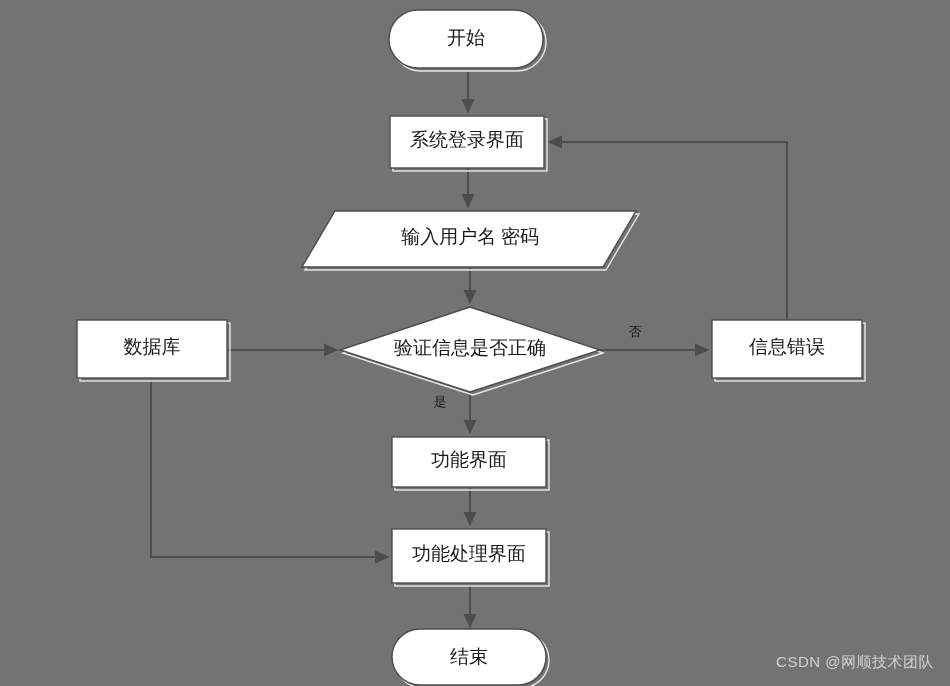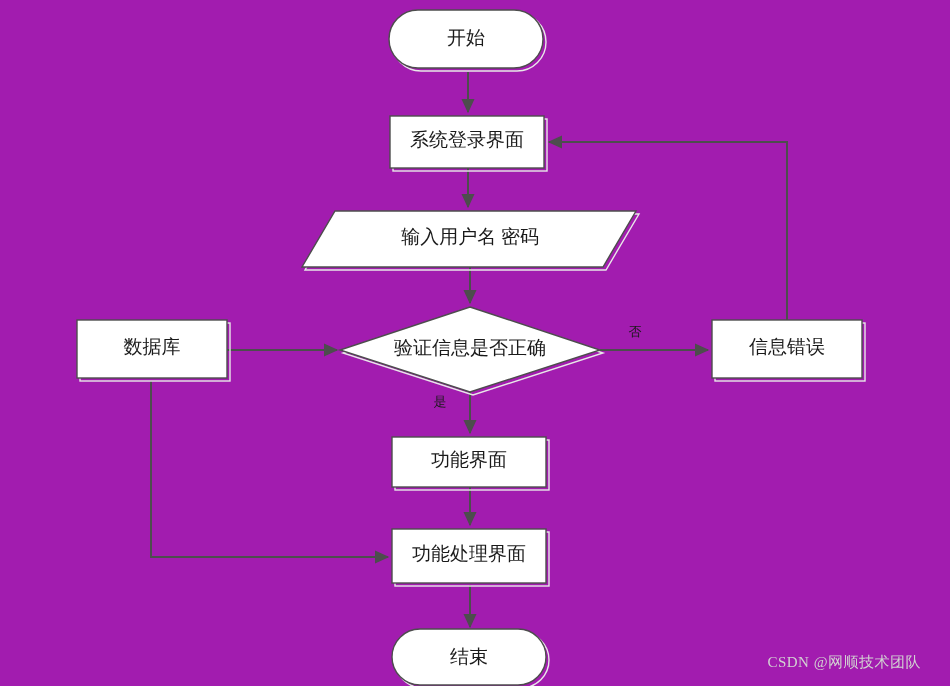--- a/index.html
+++ b/index.html
@@ -7,21 +7,21 @@
     padding: 0;
     background: #ffffff;
   }
   body {
     font-family: "Liberation Serif", "DejaVu Serif", serif;
   }
   #canvas {
     position: relative;
     width: 950px;
     height: 686px;
-    background: #a21caf;
+    background: #737373;
     overflow: hidden;
   }
   #flow-svg {
     position: absolute;
     left: 0;
     top: 0;
     width: 950px;
     height: 686px;
   }
   .node-label {
@@ -48,23 +48,23 @@
     stroke: #e8e8e8;
     stroke-width: 1.4;
   }
   .connector {
     stroke: #4d4d4d;
     stroke-width: 2;
     fill: none;
   }
   .watermark {
     position: absolute;
-    right: 29px;
+    right: 16px;
     bottom: 14px;
-    font-family: Liberation Serif, serif;
+    font-family: Liberation Sans, sans-serif;
     font-size: 15px;
     color: #d2d2d2;
     letter-spacing: 0.5px;
     white-space: nowrap;
     user-select: none;
   }
 </style>
 </head>
 <body>
 

